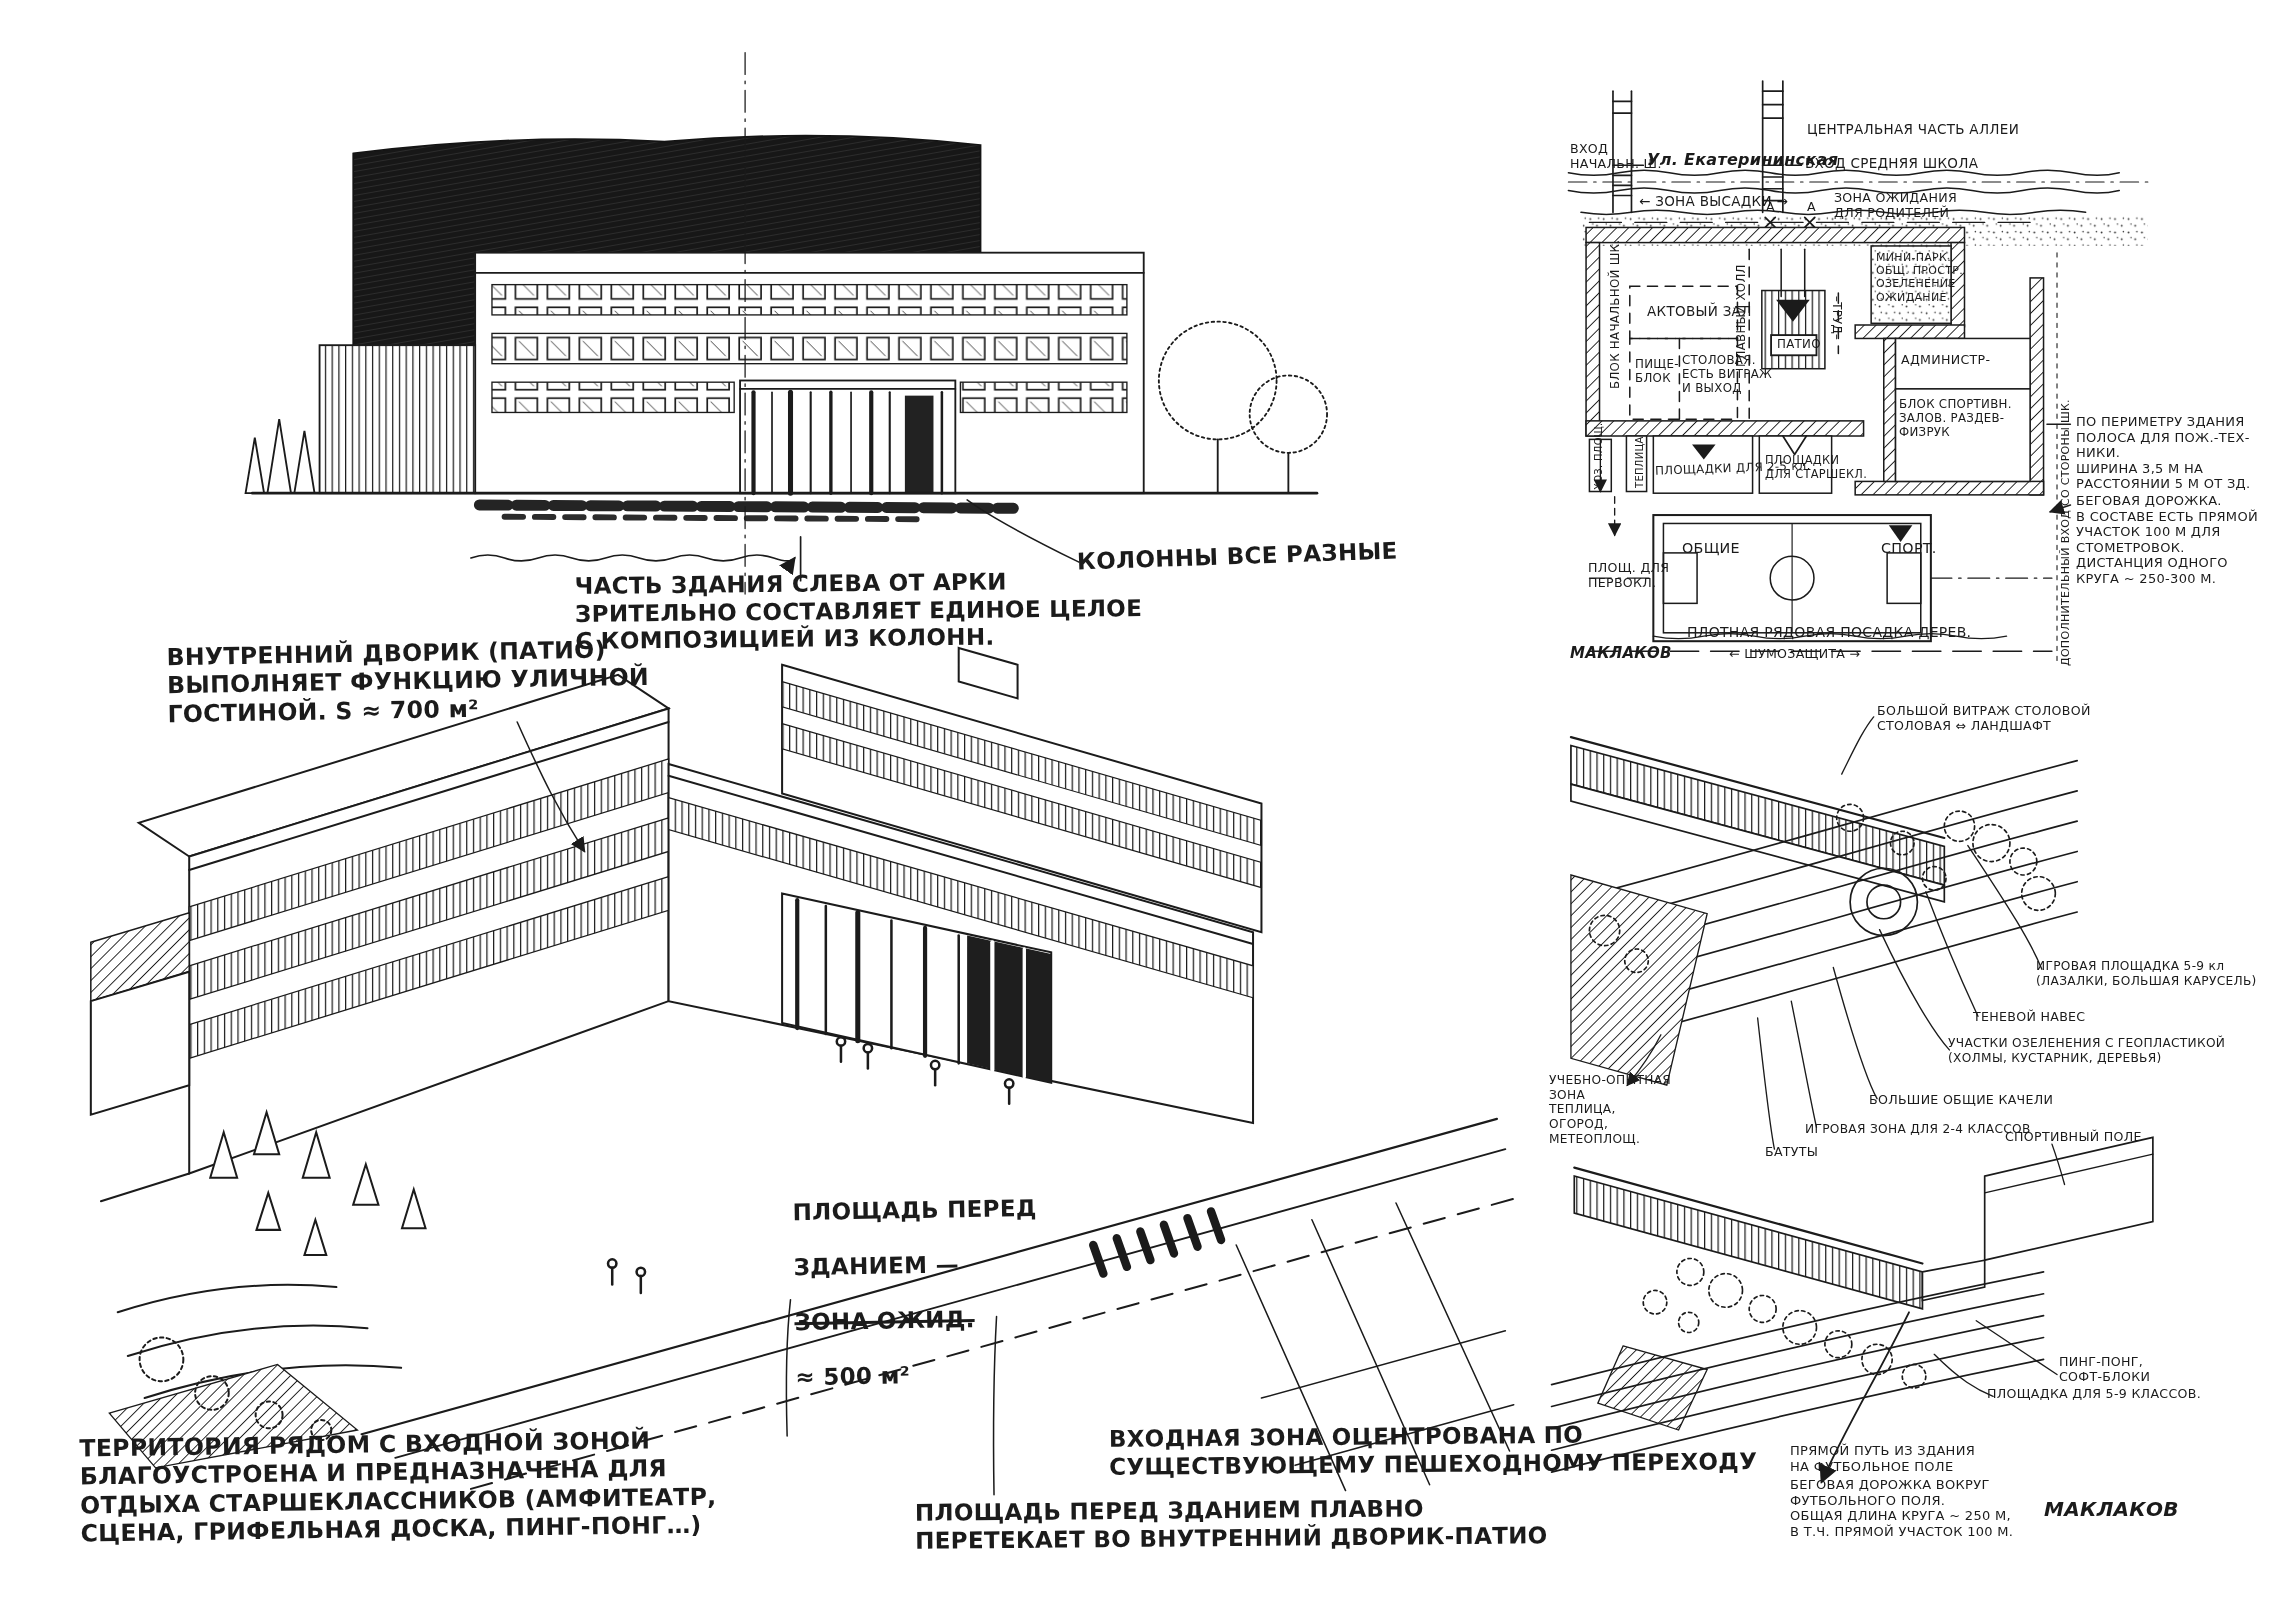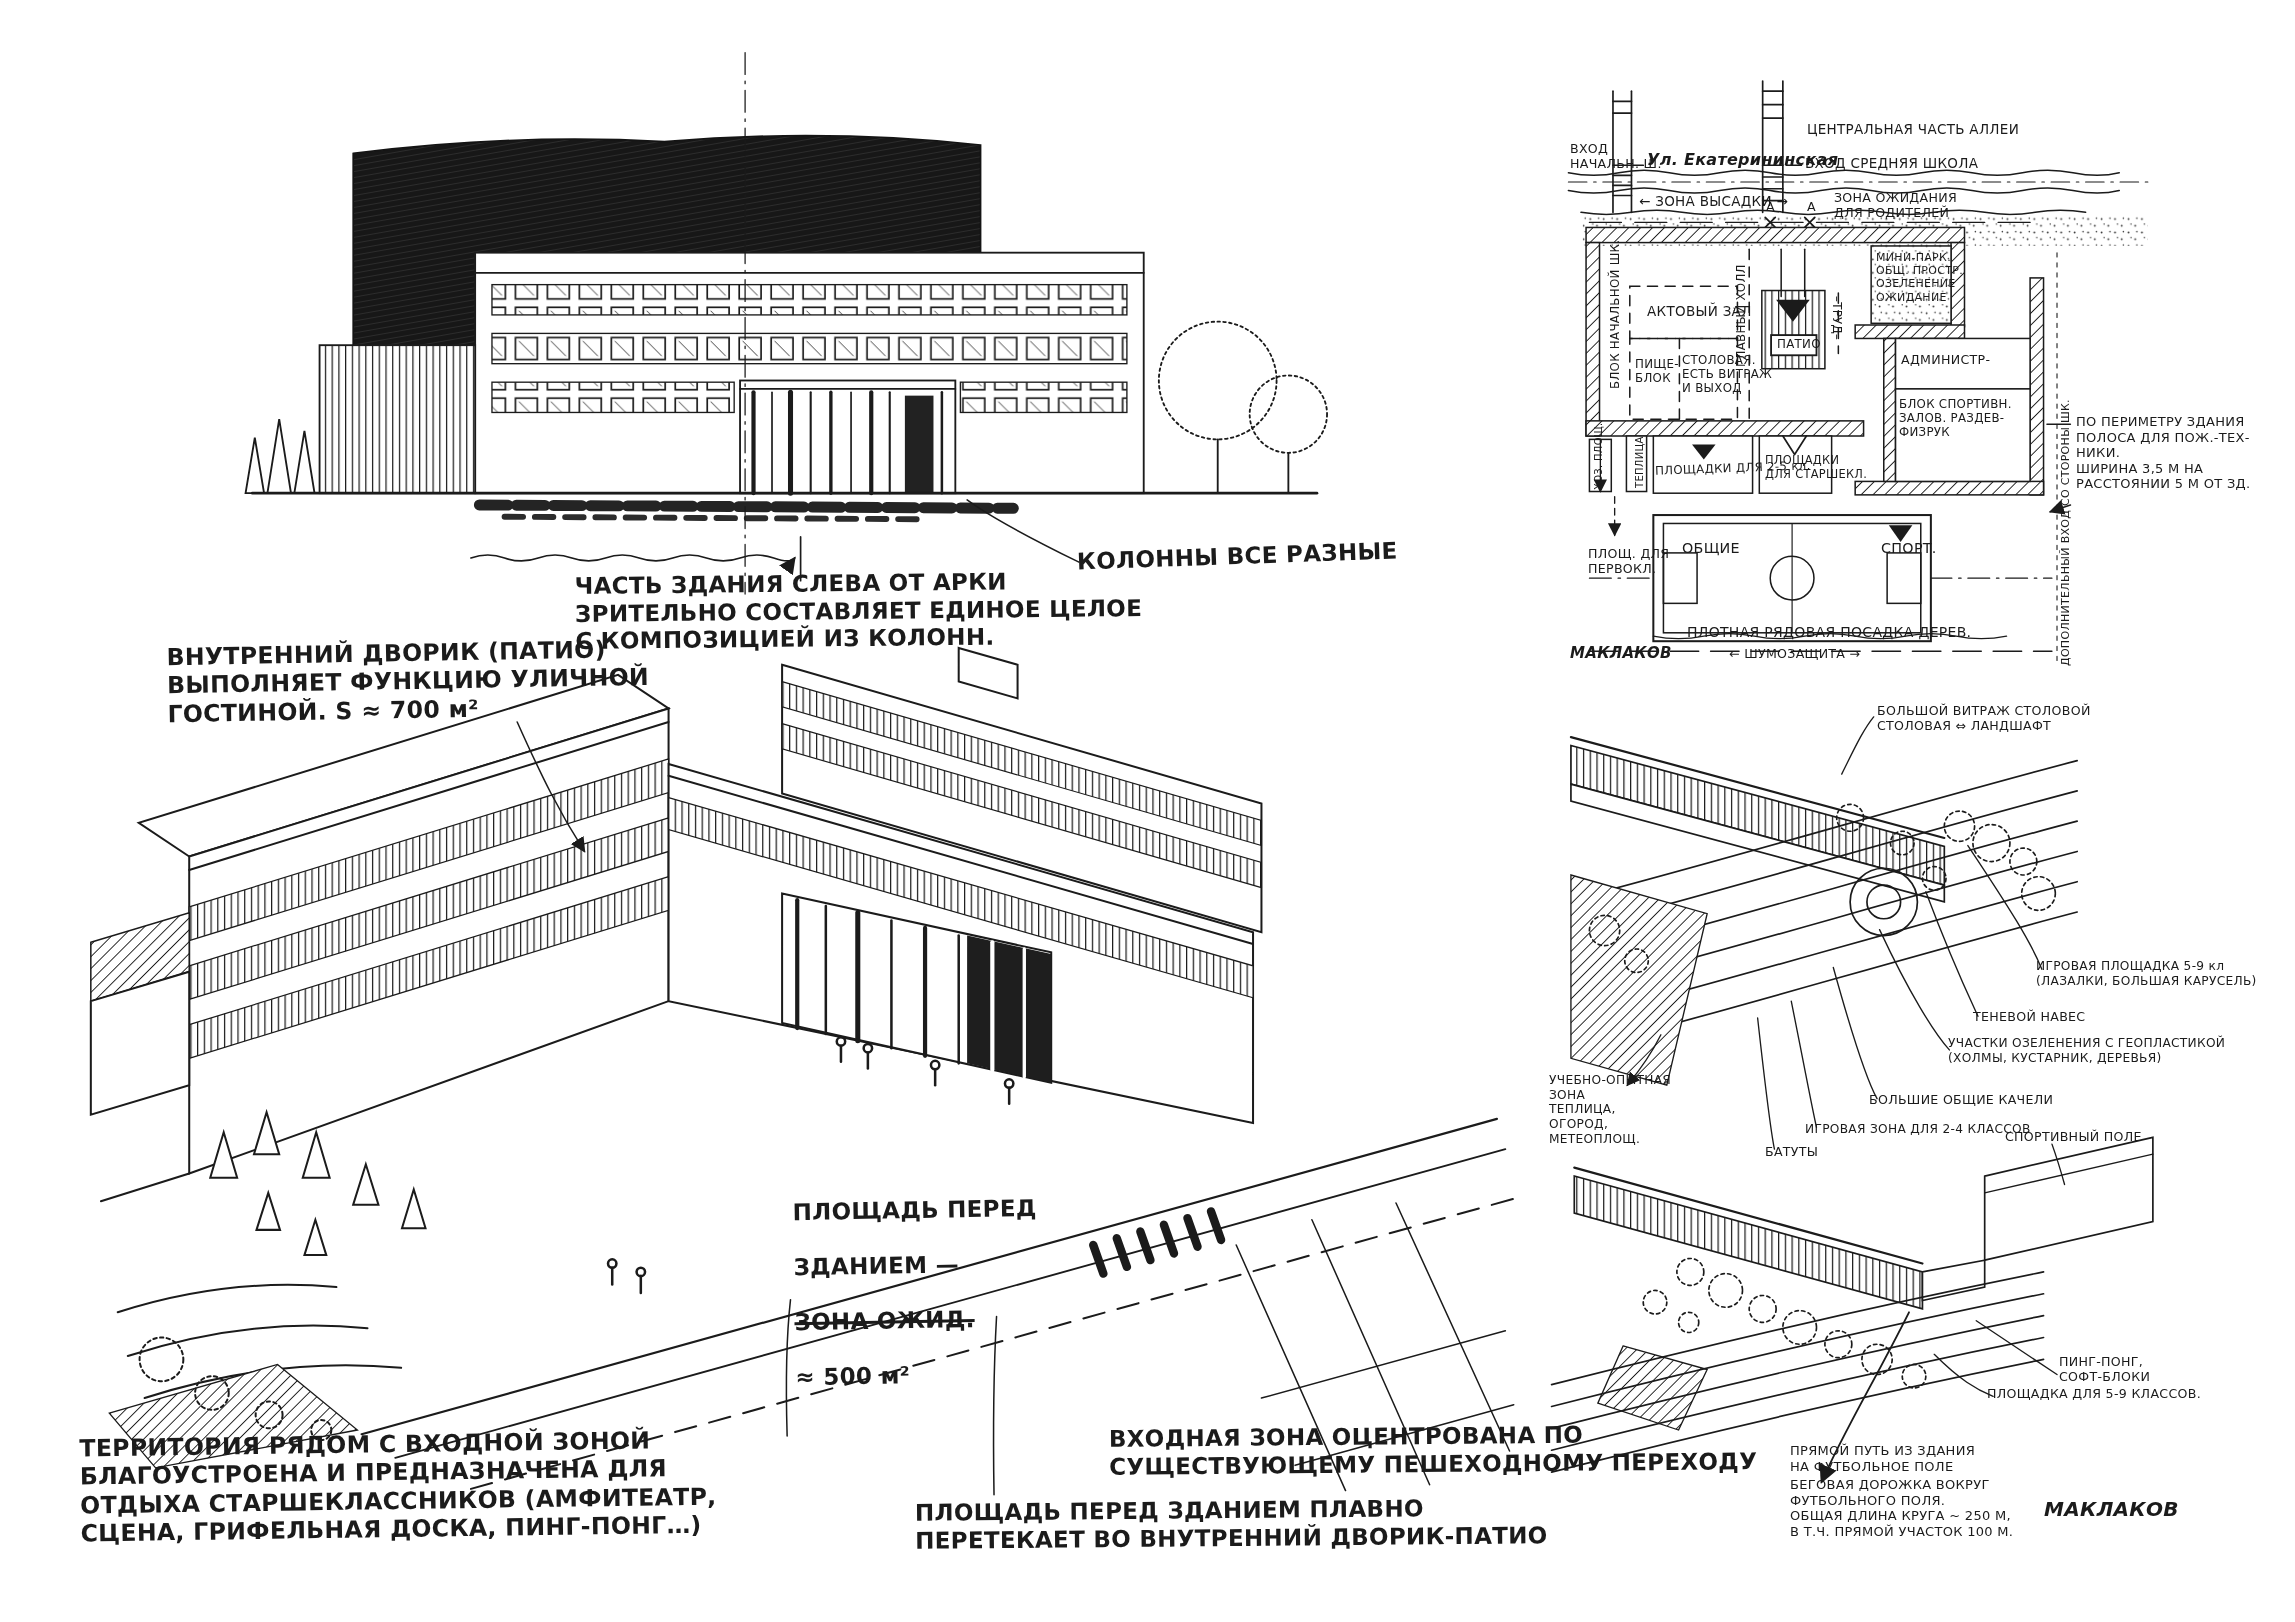--- a/index.html
+++ b/index.html
@@ -402,32 +402,38 @@
 <div class="lbl vertd" style="left:1844px;top:296px;font-size:11.8px;">–ТРУД–</div>
 <div class="lbl" style="left:1901px;top:352px;font-size:12.6px;">АДМИНИСТР-</div>
 <div class="lbl" style="left:1899px;top:397px;font-size:11.8px;">БЛОК СПОРТИВН.
 ЗАЛОВ. РАЗДЕВ-
 ФИЗРУК</div>
 <div class="lbl vert" style="left:1593px;top:490px;font-size:10px;">ХОЗ. ПЛОЩ.</div>
 <div class="lbl vert" style="left:1634px;top:488px;font-size:10px;">ТЕПЛИЦА</div>
 <div class="lbl" style="left:1655px;top:461px;font-size:11.8px;transform:rotate(-2deg);">ПЛОЩАДКИ ДЛЯ 2-5 кл.</div>
 <div class="lbl" style="left:1765px;top:454px;font-size:11.4px;">ПЛОЩАДКИ
 ДЛЯ СТАРШЕКЛ.</div>
-<div class="lbl" style="left:1588px;top:546px;font-size:12.6px;">ПЛОЩ. ДЛЯ
+<div class="lbl" style="left:1588px;top:560px;font-size:12.6px;">ПЛОЩ. ДЛЯ
 ПЕРВОКЛ.</div>
 <div class="lbl" style="left:1682px;top:540px;font-size:14.3px;">ОБЩИЕ</div>
 <div class="lbl" style="left:1881px;top:540px;font-size:14.3px;">СПОРТ.</div>
 <div class="lbl" style="left:1687px;top:624px;font-size:14px;">ПЛОТНАЯ РЯДОВАЯ ПОСАДКА ДЕРЕВ.</div>
 <div class="lbl" style="left:1729px;top:646px;font-size:12.6px;text-align:center;">←  ШУМОЗАЩИТА  →</div>
 <div class="lbl i b" style="left:1570px;top:644px;font-size:15px;">МАКЛАКОВ</div>
 <div class="lbl" style="left:2076px;top:414px;font-size:13px;">ПО ПЕРИМЕТРУ ЗДАНИЯ
 ПОЛОСА ДЛЯ ПОЖ.-ТЕХ-
 НИКИ.
 ШИРИНА 3,5 М НА
 РАССТОЯНИИ 5 М ОТ ЗД.</div>
+<div class="lbl" style="left:2076px;top:493px;font-size:13px;">БЕГОВАЯ ДОРОЖКА.
+В СОСТАВЕ ЕСТЬ ПРЯМОЙ
+УЧАСТОК 100 М ДЛЯ
+СТОМЕТРОВОК.
+ДИСТАНЦИЯ ОДНОГО
+КРУГА ~ 250-300 М.</div>
 <div class="lbl vert" style="left:2059px;top:666px;font-size:11px;">ДОПОЛНИТЕЛЬНЫЙ ВХОД
 СО СТОРОНЫ ШК.</div>
 
 <div class="lbl" style="left:1877px;top:703px;font-size:12.6px;">БОЛЬШОЙ ВИТРАЖ СТОЛОВОЙ
 СТОЛОВАЯ ⇔ ЛАНДШАФТ</div>
 <div class="lbl" style="left:2036px;top:959px;font-size:12.2px;">ИГРОВАЯ ПЛОЩАДКА 5-9 кл
 (ЛАЗАЛКИ, БОЛЬШАЯ КАРУСЕЛЬ)</div>
 <div class="lbl" style="left:1973px;top:1009px;font-size:12.6px;">ТЕНЕВОЙ НАВЕС</div>
 <div class="lbl" style="left:1948px;top:1036px;font-size:12.2px;">УЧАСТКИ ОЗЕЛЕНЕНИЯ С ГЕОПЛАСТИКОЙ
 (ХОЛМЫ, КУСТАРНИК, ДЕРЕВЬЯ)</div>

